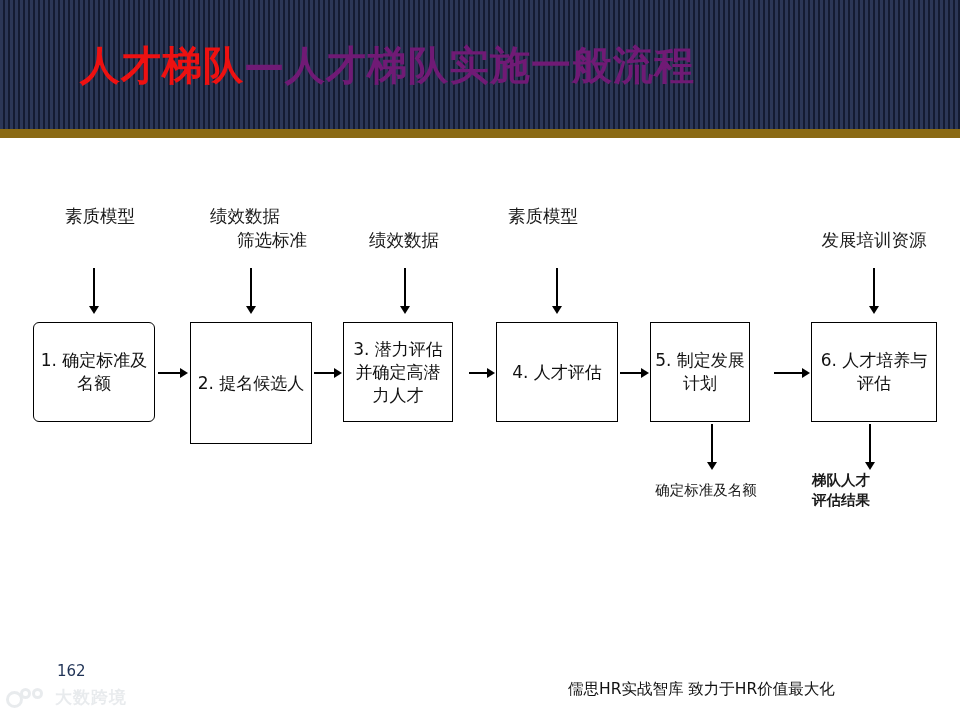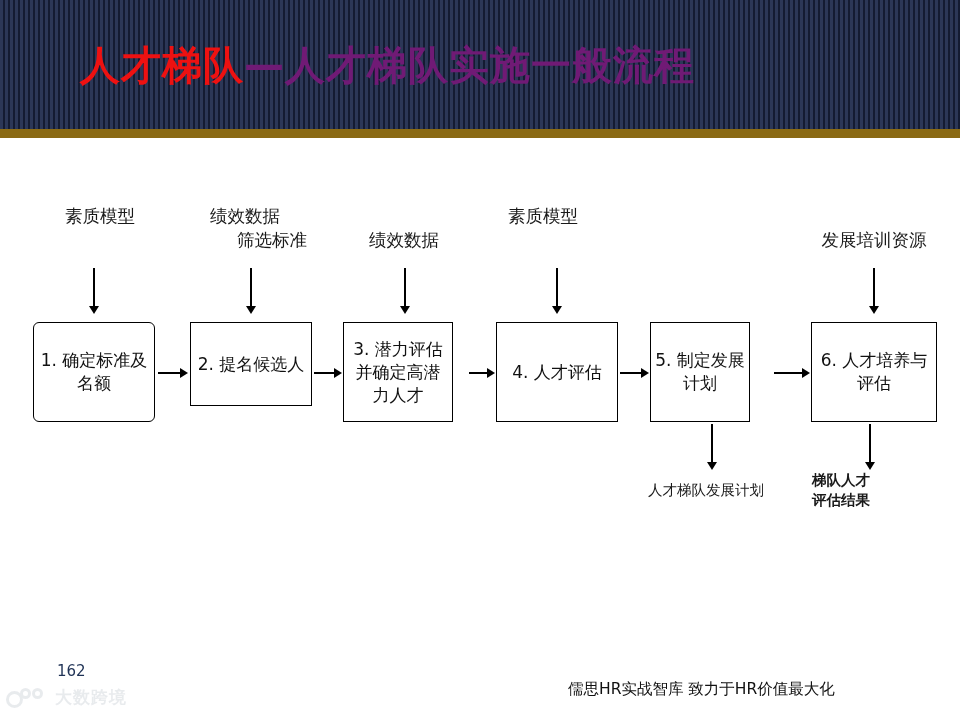--- a/index.html
+++ b/index.html
@@ -233,21 +233,21 @@
     <div class="head" style="top:38px;"></div>
   </div>
   <div class="v-arrow" style="left:868px; top:130px; height:46px;">
     <div class="shaft" style="height:38px;"></div>
     <div class="head" style="top:38px;"></div>
   </div>
 
   <div class="proc-box" style="left:33px; top:184px; width:122px; height:100px;border-radius:6px;">
     <span>1. 确定标准及名额</span>
   </div>
-  <div class="proc-box" style="left:190px; top:184px; width:122px; height:84px;text-align:center;">
+  <div class="proc-box" style="left:190px; top:184px; width:122px; height:122px;text-align:center;">
     <span>2. 提名候选人</span>
   </div>
   <div class="proc-box" style="left:343px; top:184px; width:110px; height:100px;">
     <span>3. 潜力评估并确定高潜力人才</span>
   </div>
   <div class="proc-box" style="left:496px; top:184px; width:122px; height:100px;">
     <span>4. 人才评估</span>
   </div>
   <div class="proc-box" style="left:650px; top:184px; width:100px; height:100px;">
     <span>5. 制定发展计划</span>
@@ -280,21 +280,21 @@
   <div class="v-arrow" style="left:706px; top:286px; height:46px;">
     <div class="shaft" style="height:38px;"></div>
     <div class="head" style="top:38px;"></div>
   </div>
   <div class="v-arrow" style="left:864px; top:286px; height:46px;">
     <div class="shaft" style="height:38px;"></div>
     <div class="head" style="top:38px;"></div>
   </div>
 
   <div class="out-label" style="left:636px; top:342px; width:140px;">
-    <span class="ln">人才梯队发展计划</span>
+    <span class="ln">确定标准及名额</span>
   </div>
   <div class="out-label" style="left:812px; top:332px; width:104px; text-align:left;font-weight:bold;">
     <span class="ln">梯队人才</span>
     <span class="ln">评估结果</span>
   </div>
 
 </div>
 
 <div id="page-number">162</div>
 <div id="footer-tagline">儒思HR实战智库  致力于HR价值最大化</div>

